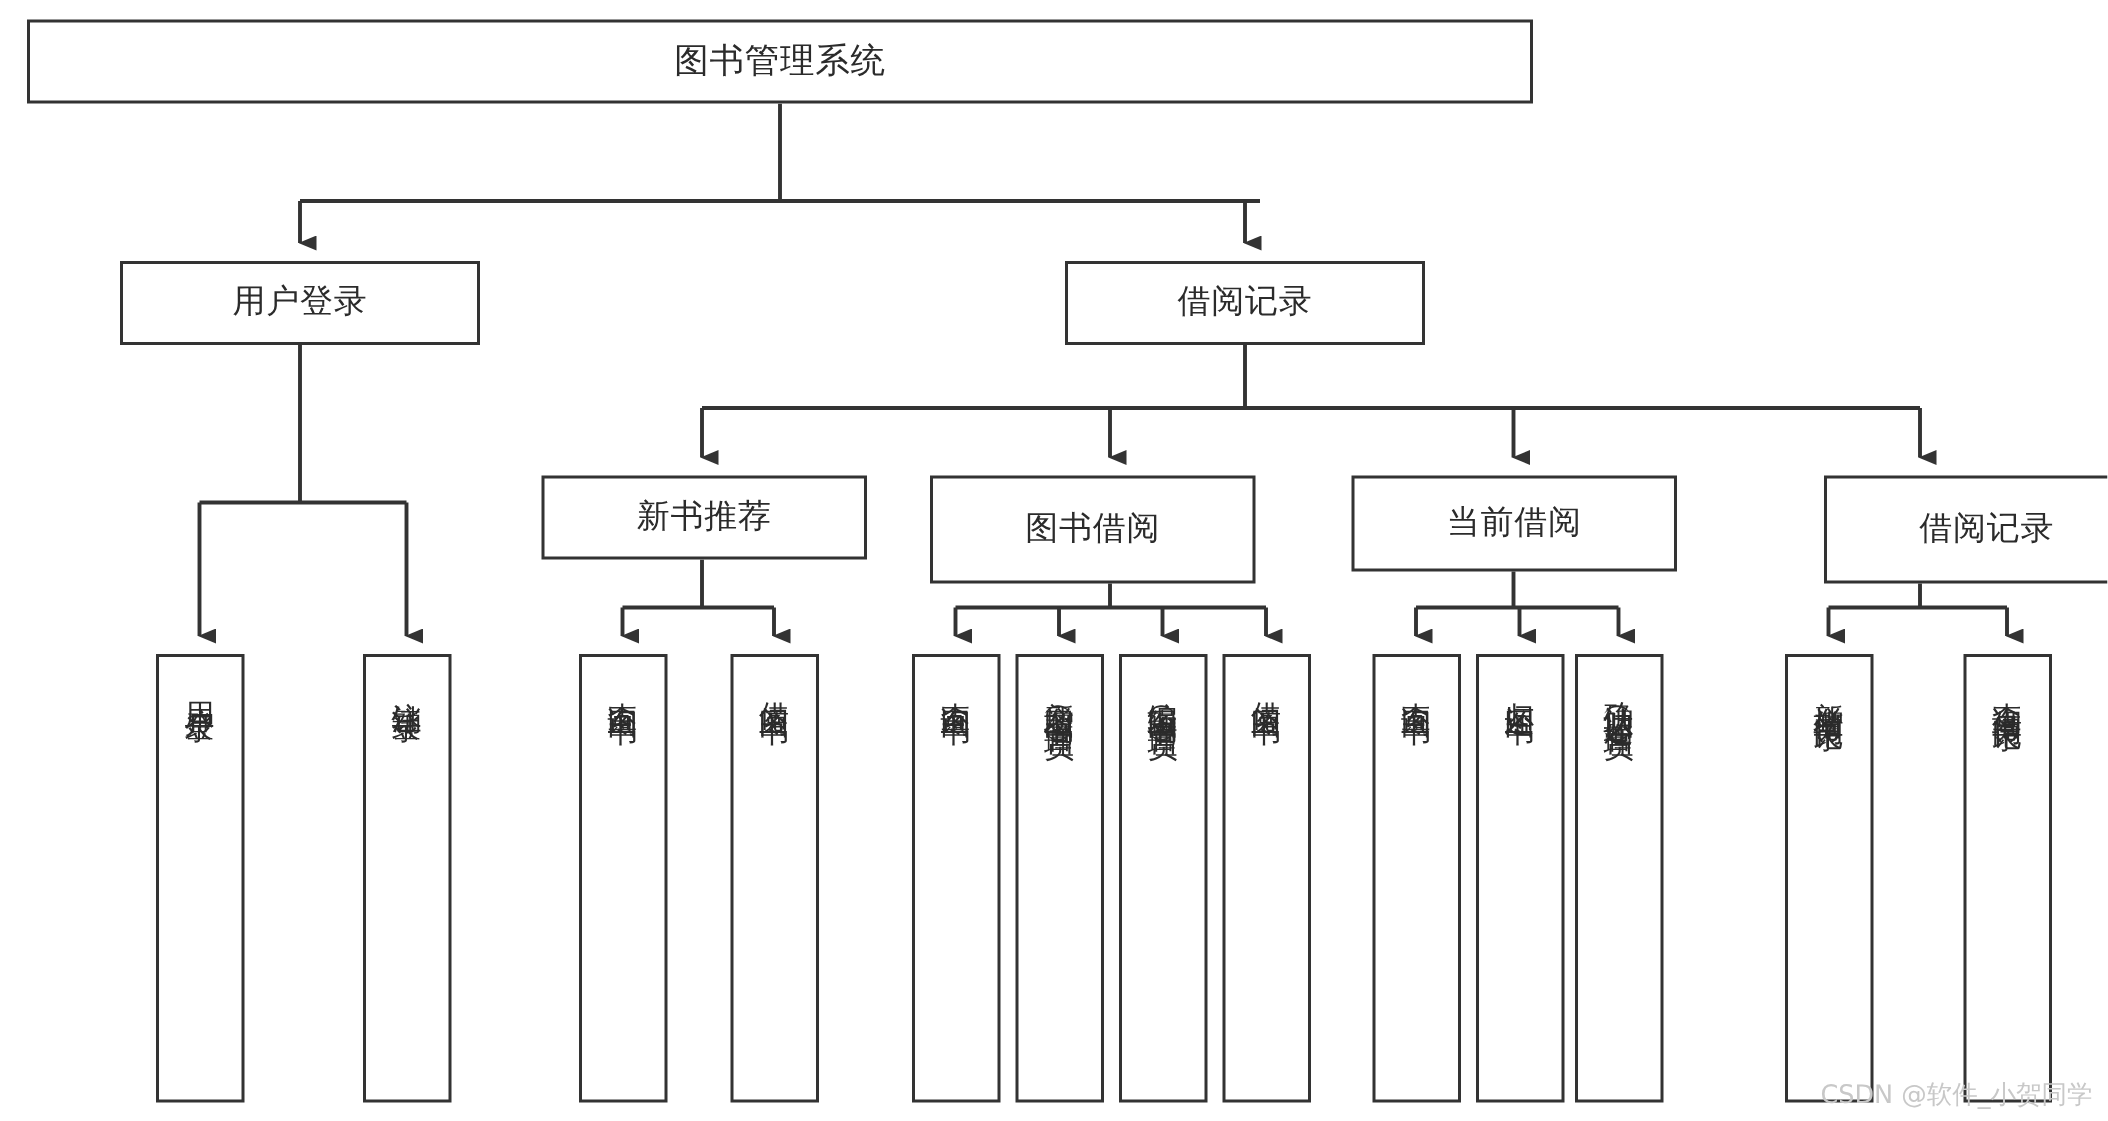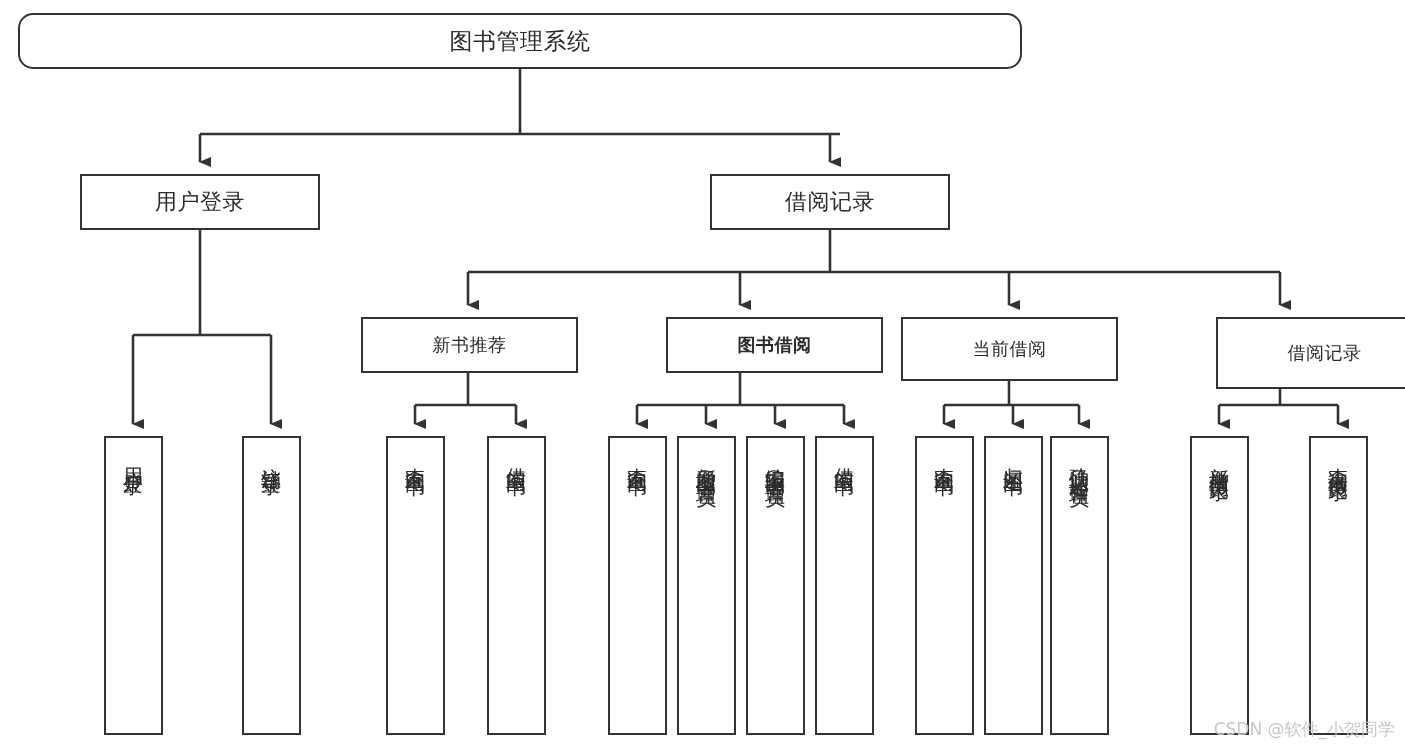--- a/index.html
+++ b/index.html
@@ -50,21 +50,21 @@
     writing-mode: vertical-rl;
     text-orientation: upright;
     font-size: 20px;
     letter-spacing: 3px;
     line-height: 1;
     white-space: nowrap;
     text-align: left;
   }
   .node-box.lvl1 .node-label { font-size: 23px; }
   .node-box.lvl2 .node-label { font-size: 22px; }
-  .node-box.lvl3 .node-label { font-size: 18px; }
+  .node-box.lvl3 .node-label { font-size: 22px; }
   #watermark {
     position: absolute;
     right: 10px;
     bottom: 6px;
     color: #c8c8c8;
     font-size: 17px;
     white-space: nowrap;
     pointer-events: none;
   }
 </style>
@@ -128,35 +128,35 @@
     </g>
 
     <g stroke="#333333" stroke-width="2.6" fill="none">
       <path d="M1280,373 L1280,405"></path>
       <path d="M1219,405 L1338,405"></path>
       <path d="M1219,405 L1219,424" marker-end="url(#arrowhead)"></path>
       <path d="M1338,405 L1338,424" marker-end="url(#arrowhead)"></path>
     </g>
   </svg>
 
-  <div class="node-box lvl1" id="node-root" style="left: 18px; top: 13px; width: 1004px; height: 56px; border-radius: 15px;">
+  <div class="node-box lvl1" id="node-root" style="left: 18px; top: 13px; width: 1004px; height: 56px;">
     <span class="node-label">图书管理系统</span>
   </div>
 
   <div class="node-box lvl2" id="node-l2-0" style="left: 80px; top: 174px; width: 240px; height: 56px;">
     <span class="node-label">用户登录</span>
   </div>
   <div class="node-box lvl2" id="node-l2-1" style="left: 710px; top: 174px; width: 240px; height: 56px;">
     <span class="node-label">借阅记录</span>
   </div>
 
   <div class="node-box lvl3" id="node-l3-0" style="left: 361px; top: 317px; width: 217px; height: 56px;">
     <span class="node-label">新书推荐</span>
   </div>
-  <div class="node-box lvl3" id="node-l3-1" style="left: 666px; top: 317px; width: 217px; height: 56px; font-weight: bold;">
+  <div class="node-box lvl3" id="node-l3-1" style="left: 620px; top: 317px; width: 217px; height: 72px;">
     <span class="node-label">图书借阅</span>
   </div>
   <div class="node-box lvl3" id="node-l3-2" style="left: 901px; top: 317px; width: 217px; height: 64px;">
     <span class="node-label">当前借阅</span>
   </div>
   <div class="node-box lvl3" id="node-l3-3" style="left: 1216px; top: 317px; width: 217px; height: 72px;">
     <span class="node-label">借阅记录</span>
   </div>
 
   <div class="node-box vertical" id="node-leaf-0" style="left: 104px; top: 436px; width: 59px; height: 299px;">

